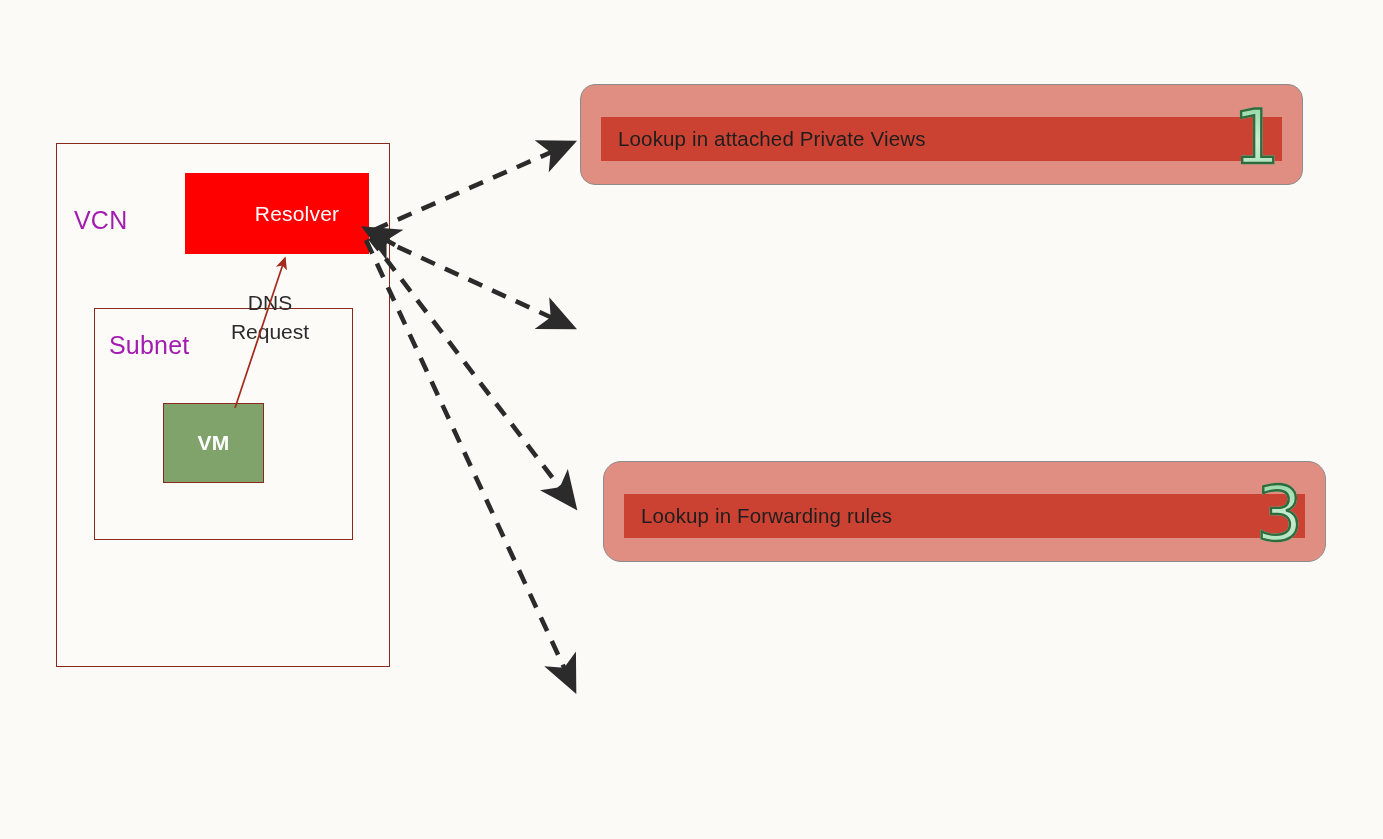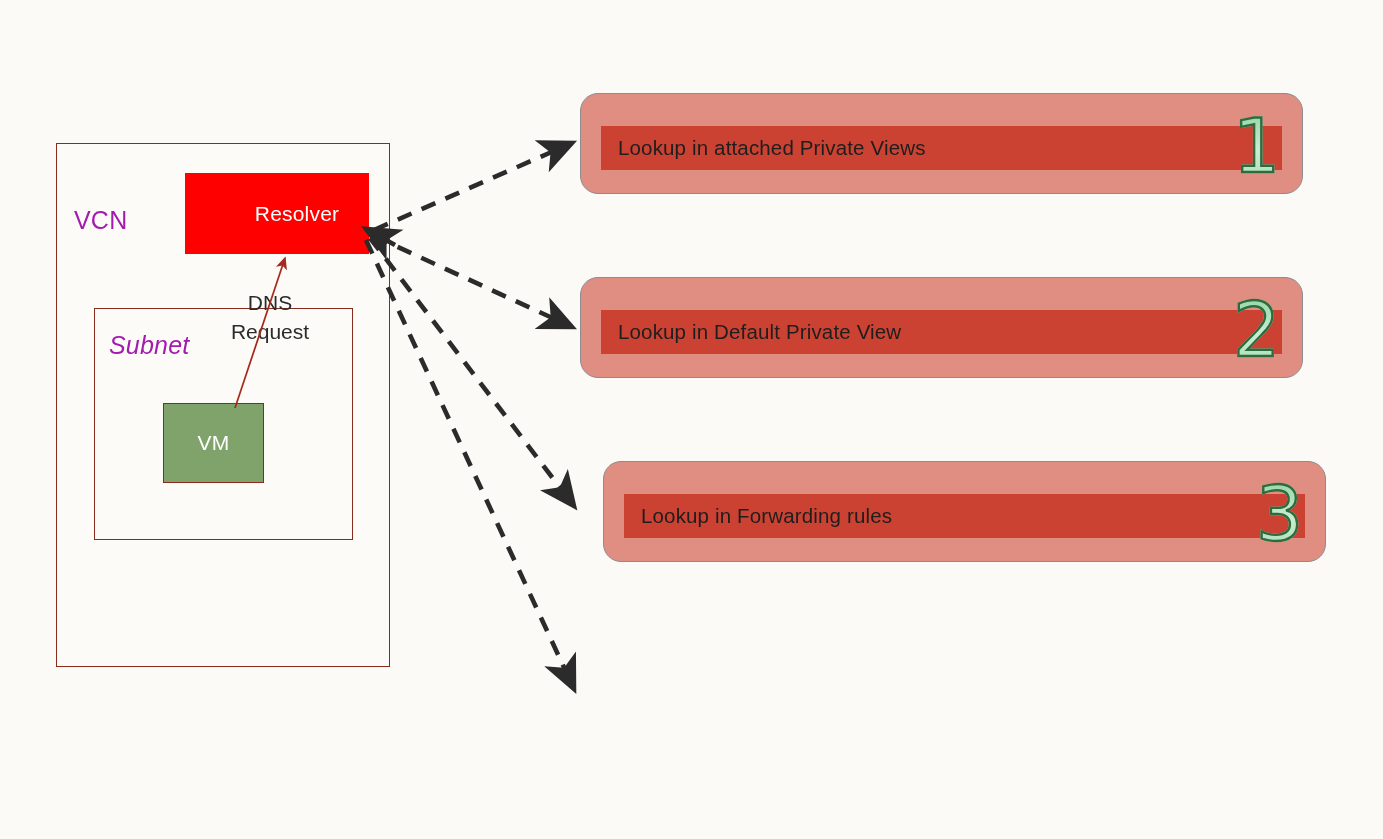--- a/index.html
+++ b/index.html
@@ -37,21 +37,21 @@
     width: 259px; height: 232px;
   }
   .container-label {
     position: absolute;
     color: #a21caf;
     font-size: 25px;
     letter-spacing: 0.2px;
     white-space: nowrap;
   }
   #vcn-label { left: 74px;  top: 206px; }
-  #subnet-label { left: 109px; top: 331px; font-style: italic; }
+  #subnet-label { left: 109px; top: 331px; }
 
   
   #resolver-box {
     position: absolute;
     left: 185px; top: 173px;
     width: 184px; height: 81px;
     background: #FF0000;
     display: flex;
     align-items: center;
     justify-content: center;
@@ -68,20 +68,21 @@
   #vm-box {
     position: absolute;
     left: 163px; top: 403px;
     width: 101px; height: 80px;
     background: #7FA36B;
     border: 1.6px solid #8A2A1C;
     display: flex;
     align-items: center;
     justify-content: center;
     box-sizing: border-box;
+    font-weight: bold;
   }
   #vm-label {
     color: #FFFFFF;
     font-size: 21px;
     letter-spacing: 0.2px;
   }
 
   
   #dns-request-label {
     position: absolute;
@@ -133,21 +134,21 @@
     font-family: "DejaVu Sans", sans-serif;
     color: #A8DFB4;
     background: linear-gradient(180deg, #8FD6A2 0%, #C8EDD0 55%, #A9DFB6 100%);
     -webkit-background-clip: text;
     background-clip: text;
     -webkit-text-fill-color: transparent;
     -webkit-text-stroke: 2.4px #2F6B3F;
     paint-order: stroke fill;
   }
 
-  #card-1 { top: 93px; }
+  #card-1 { top: 84px; border-radius: 15px; }
   #card-2 { top: 277px; }
   #card-3 { top: 461px; margin-left: 23px; }
   #card-4 { top: 645px; }
 
   
   #arrow-layer {
     position: absolute;
     left: 0; top: 0;
     width: 1383px; height: 839px;
     pointer-events: none;
@@ -175,26 +176,20 @@
   <div id="dns-request-label">DNS
 Request</div>
 
   <div id="card-1" class="lookup-card">
     <div class="lookup-inner">
       <span class="lookup-text">Lookup in attached Private Views</span>
       <span class="lookup-number">1</span>
     </div>
   </div>
 
-  <div id="card-2" class="lookup-card">
-    <div class="lookup-inner">
-      <span class="lookup-text">Lookup in Default Private View</span>
-      <span class="lookup-number">2</span>
-    </div>
-  </div>
 
   <div id="card-3" class="lookup-card">
     <div class="lookup-inner">
       <span class="lookup-text">Lookup in Forwarding rules</span>
       <span class="lookup-number">3</span>
     </div>
   </div>
 
 
   <svg id="arrow-layer" viewBox="0 0 1383 839">

